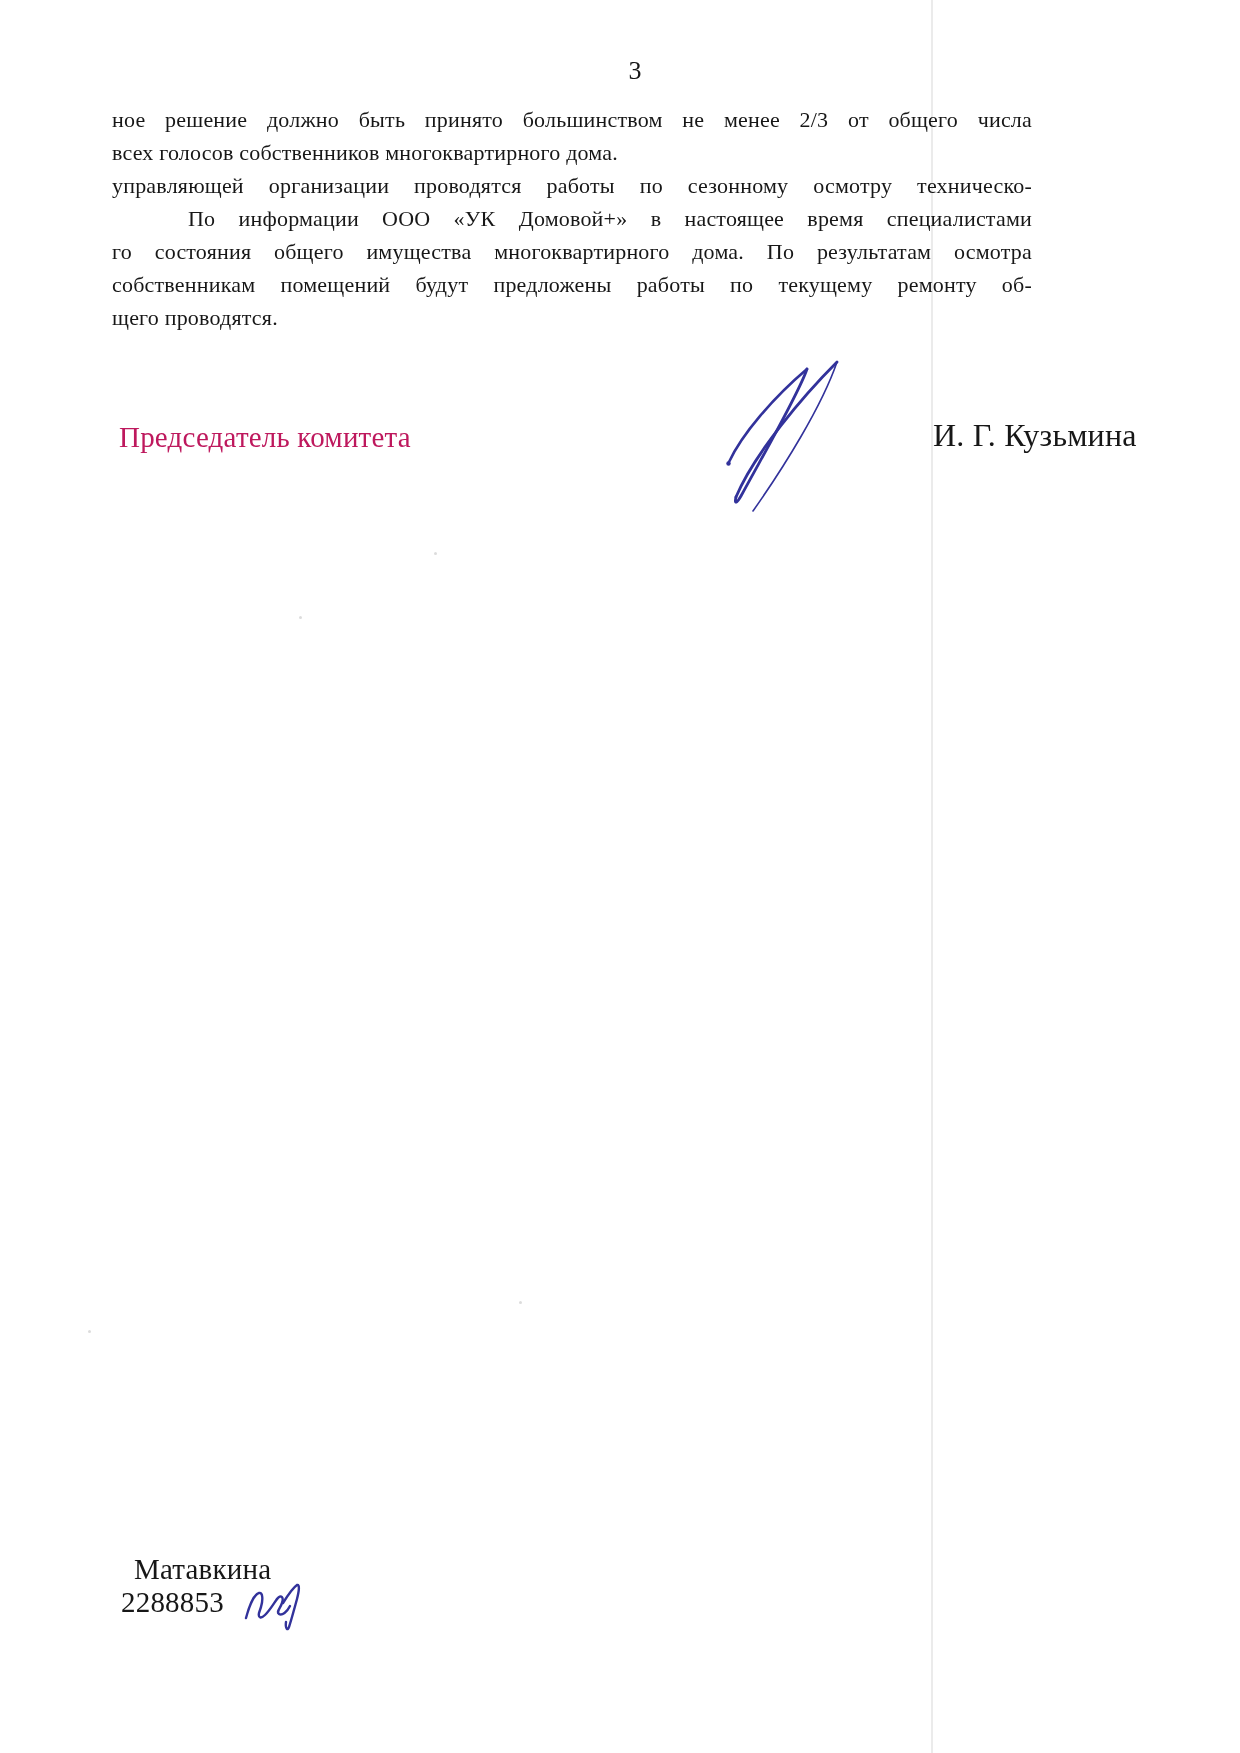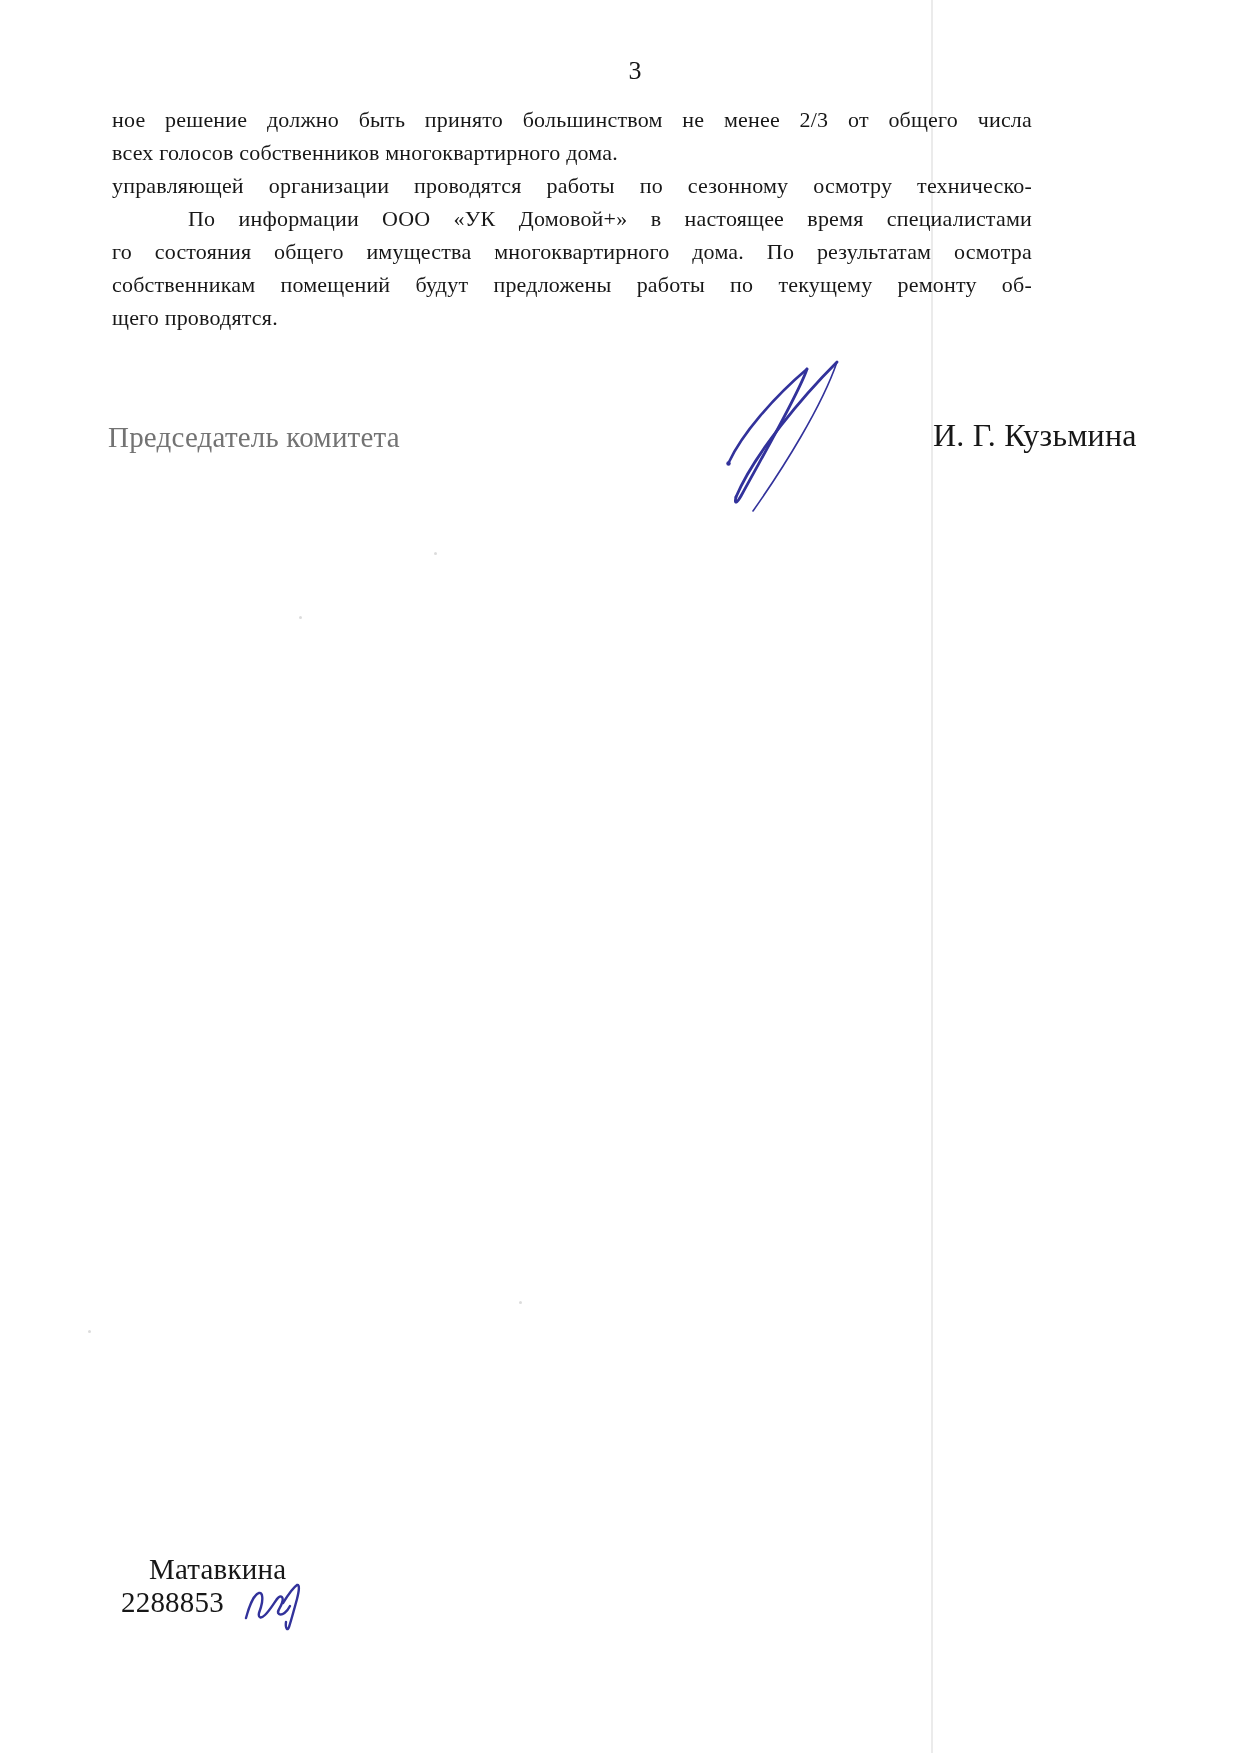--- a/index.html
+++ b/index.html
@@ -58,25 +58,25 @@
   }
   .body-text .line.just {
     text-align: justify;
     text-align-last: justify;
   }
   .body-text .line.ind {
     text-indent: 76px;
   }
   .sig-role {
     position: absolute;
-    left: 108px;
+    left: 119px;
     top: 421px;
     font-size: 29px;
     letter-spacing: 0.2px;
-    color: #737373;
+    color: #be185d;
   }
   .sig-name {
     position: absolute;
     left: 933px;
     top: 417px;
     font-size: 32px;
     letter-spacing: 0.2px;
     color: #171717;
   }
   .signature-svg {
@@ -96,21 +96,21 @@
   .footer-block {
     position: absolute;
     left: 121px;
     top: 1553px;
     font-size: 29px;
     letter-spacing: 0.2px;
     color: #171717;
     line-height: 33px;
   }
   .footer-block .executor-name {
-    margin-left: 28px;
+    margin-left: 13px;
   }
 </style>
 </head>
 <body>
 
 <div class="page">
 
   <div class="scan-line"></div>
 
   <div class="speck" style="left:434px; top:552px;"></div>

